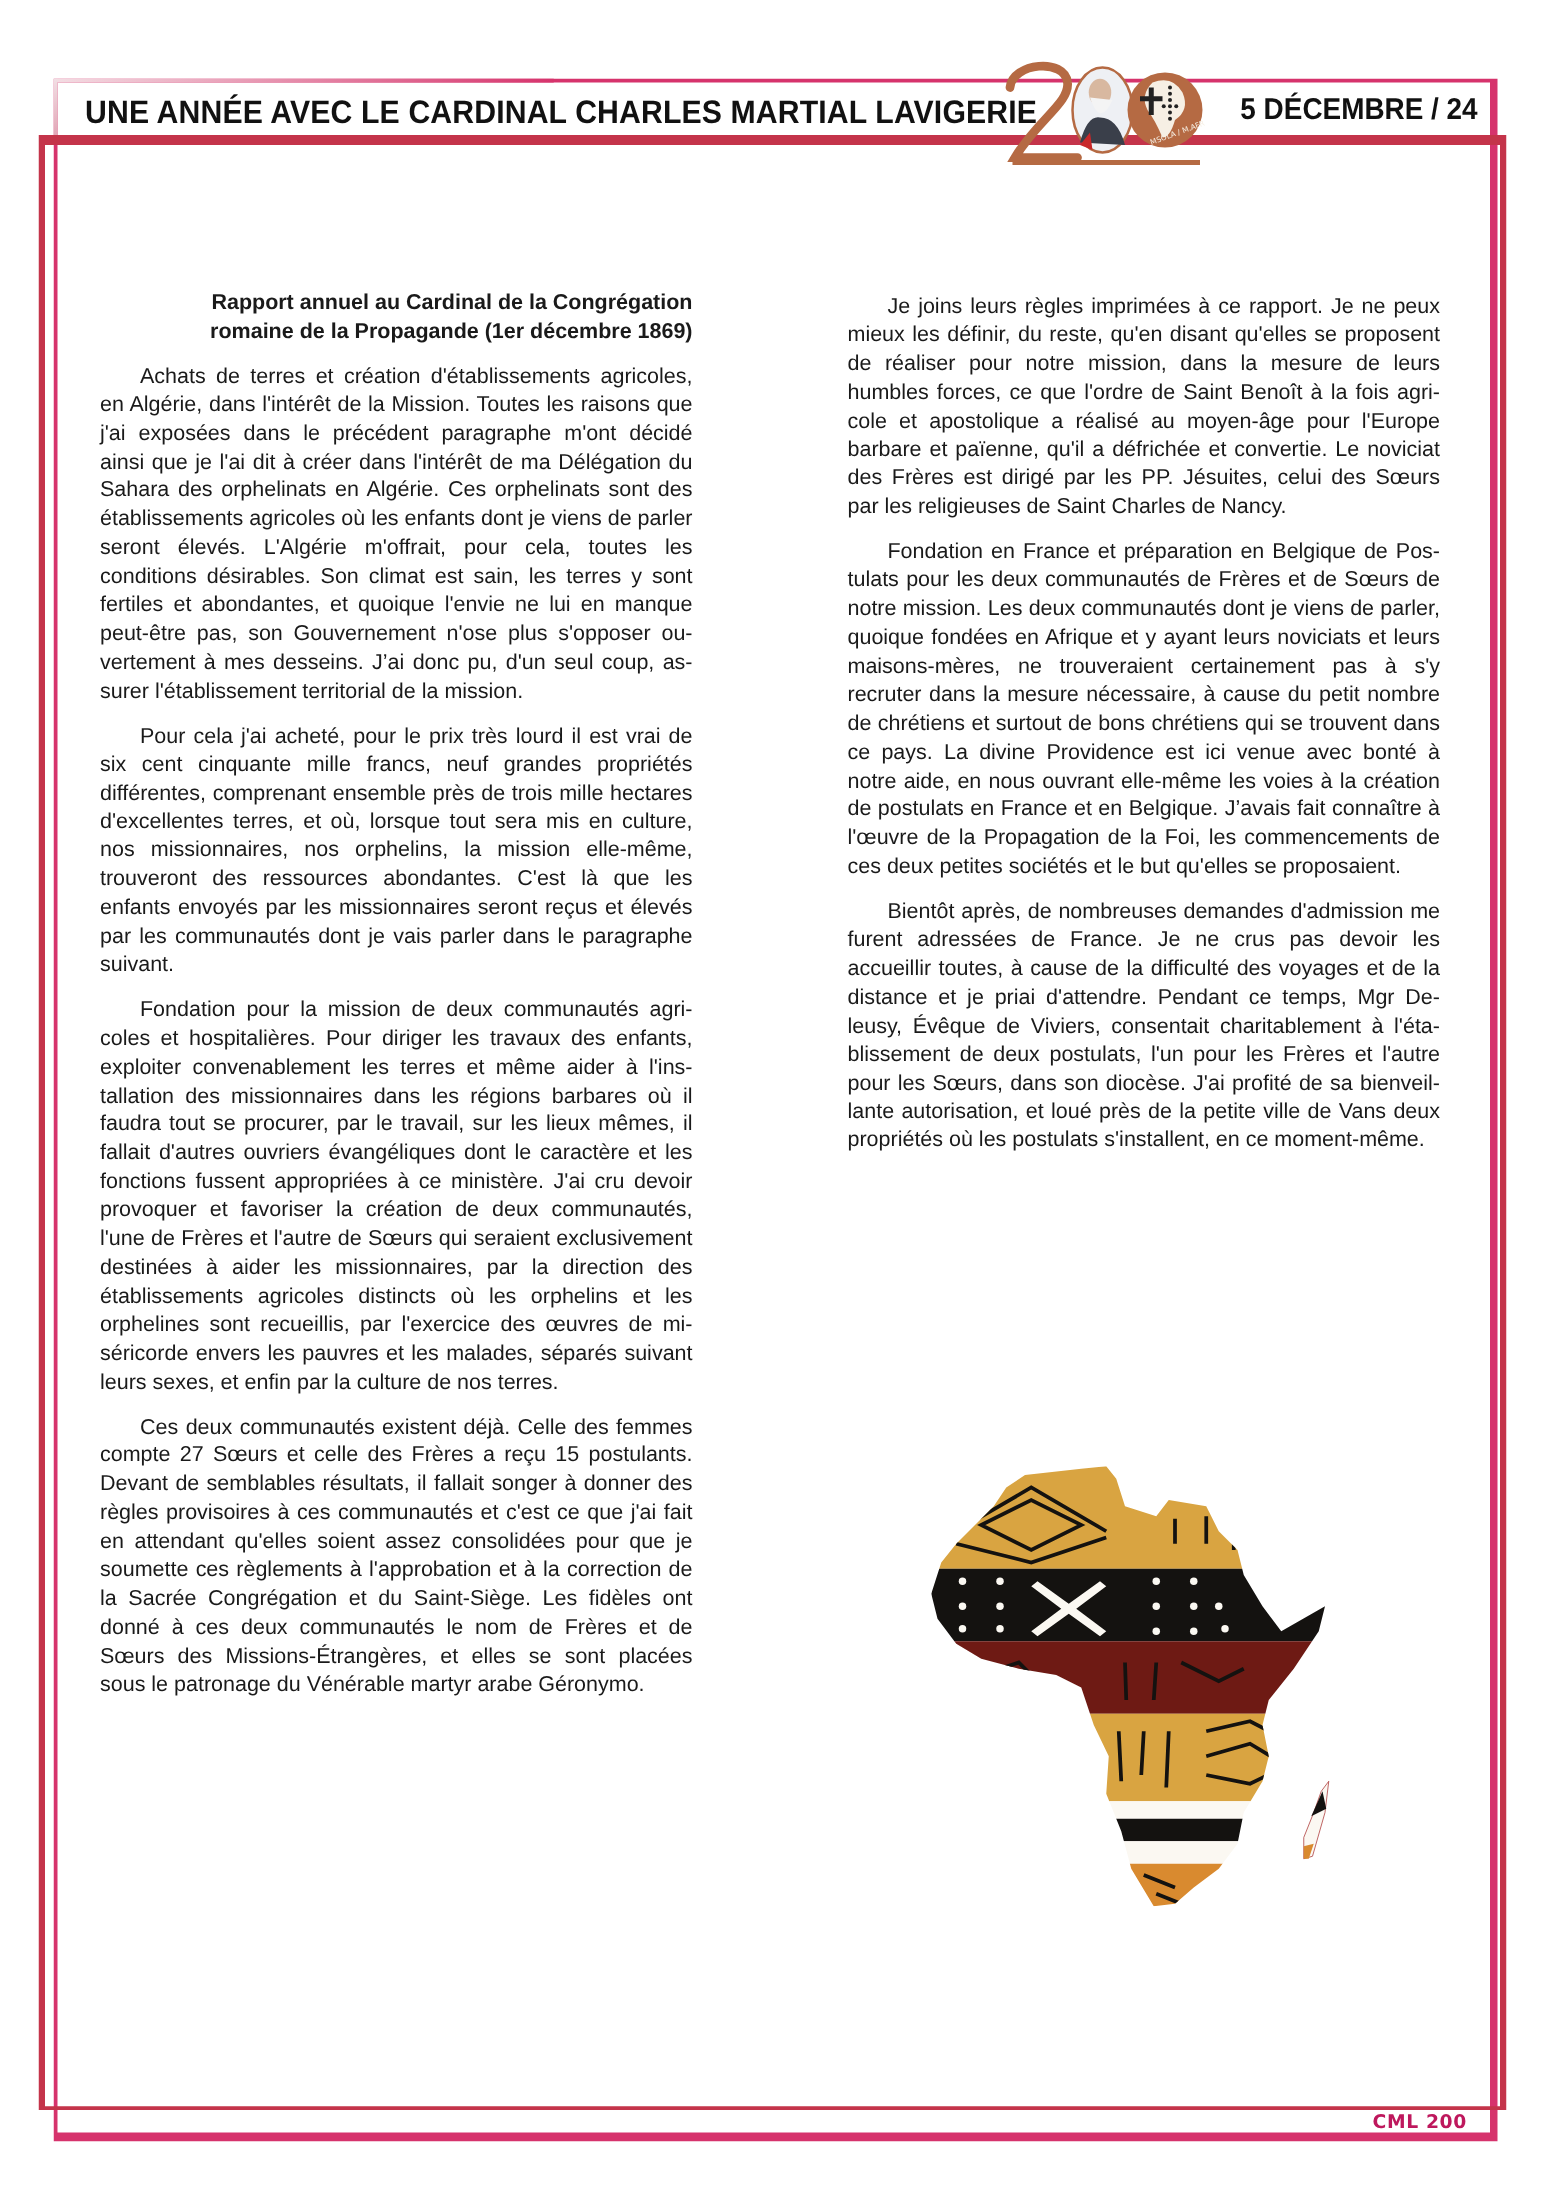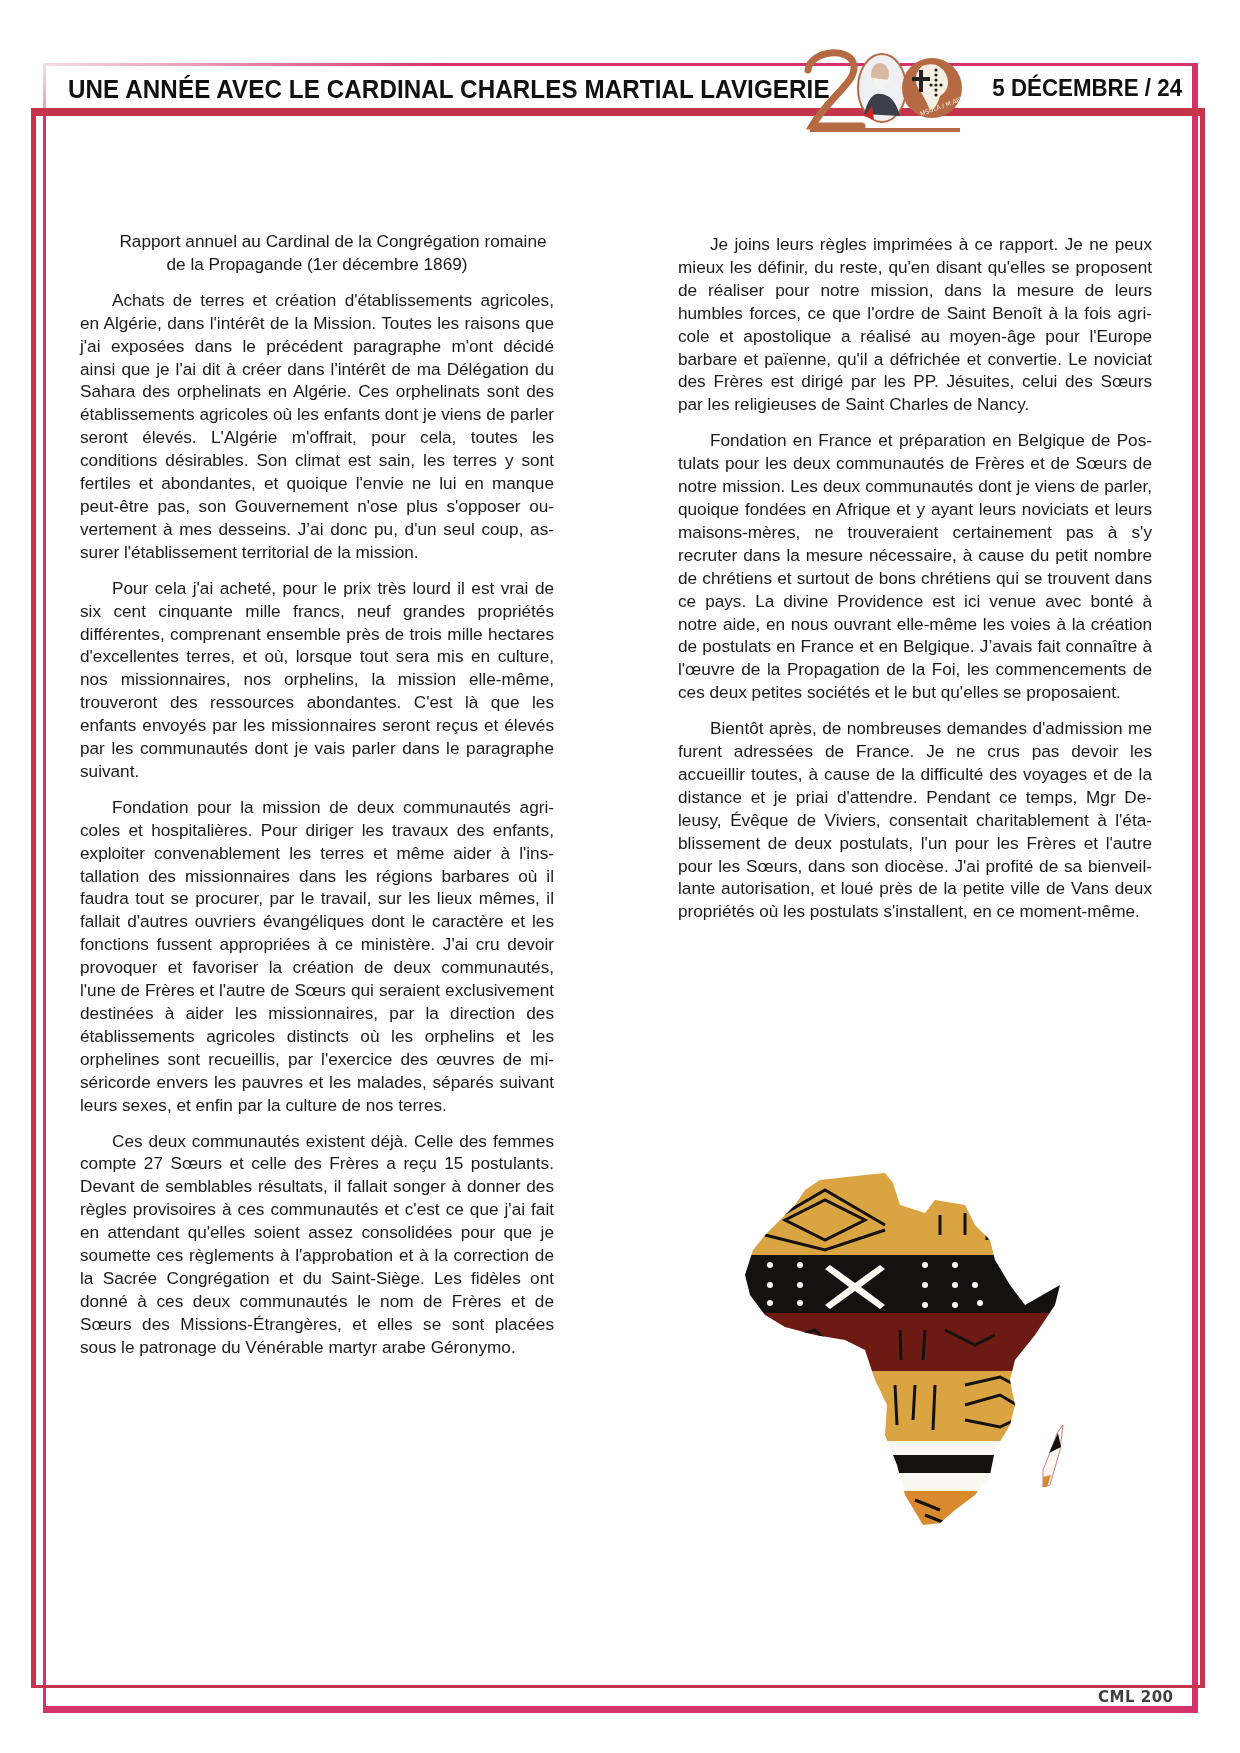--- a/index.html
+++ b/index.html
@@ -24,26 +24,26 @@
   .header-date { position: absolute; right: 58px; top: 74px; font-size: 24px; font-weight: bold; color: #111; white-space: nowrap; transform: scaleX(0.93); transform-origin: right; }
 
   .logo { position: absolute; left: 800px; top: 44px; width: 180px; height: 96px; }
 
   
   .col { position: absolute; top: 230px; width: 474px; font-size: 17.2px; line-height: 22.9px;
          text-align: justify; hyphens: manual; }
   .col-left { left: 80px; }
   .col-right { left: 678px; top: 233px; }
   .col p { margin: 0 0 13px 0; text-indent: 32px; }
-  .heading { font-weight: normal; text-indent: 32px; margin: 0 0 48px 0; text-align: center; }
+  .heading { font-weight: bold; text-indent: 32px; margin: 0 0 48px 0; text-align: right; }
 
   .africa { position: absolute; left: 725px; top: 1165px; width: 350px; height: 380px; }
 
   .footer-code { position: absolute; left: 1098px; top: 1688px; font-family: "DejaVu Sans", sans-serif;
-                 font-weight: bold; font-size: 15px; color: #404040; letter-spacing: 0.5px; }
+                 font-weight: bold; font-size: 15px; color: #be185d; letter-spacing: 0.5px; }
 </style>
 </head>
 <body>
 
 <div class="frame-b"></div>
 <div class="frame-b-top-fade"></div>
 <div class="frame-b-left-fade"></div>
 <div class="frame-a"></div>
 
 <div class="header-title">UNE ANNÉE AVEC LE CARDINAL CHARLES MARTIAL LAVIGERIE</div>

